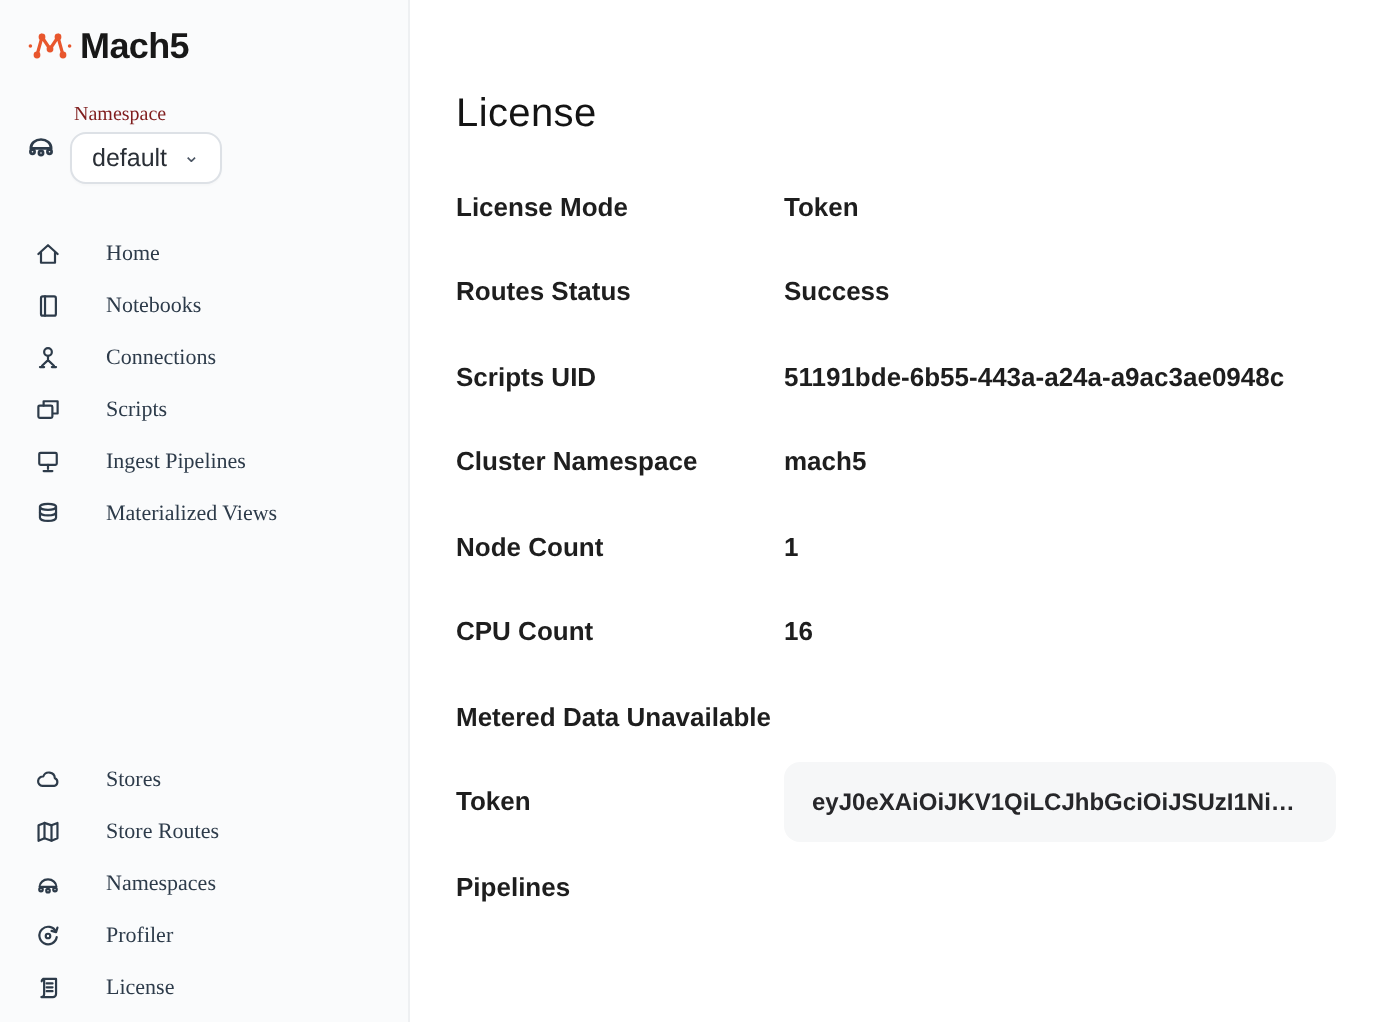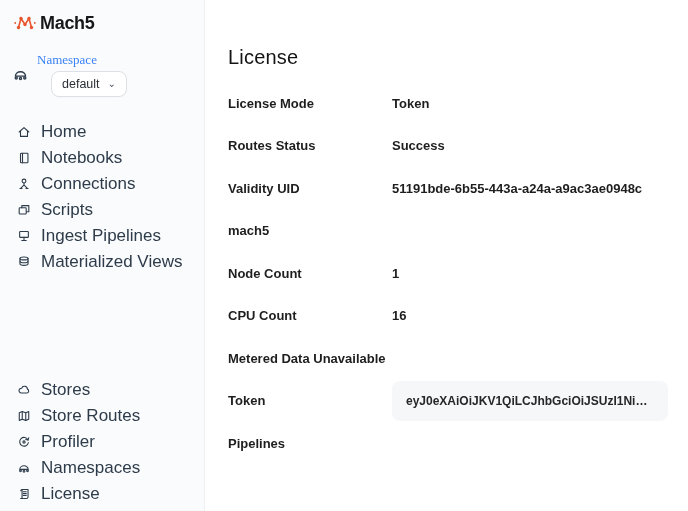--- a/index.html
+++ b/index.html
@@ -15,37 +15,36 @@
     width:205px;flex-shrink:0;background:#fafbfc;
     border-right:1px solid #eef0f2;
     display:flex;flex-direction:column;box-sizing:border-box;
     padding:10px 0 4px 0;
   }
   .logo{display:flex;align-items:center;gap:4px;padding:0 14px;height:26px;}
   .logo-text{font-size:18px;font-weight:800;color:#181818;letter-spacing:-0.3px;}
   .ns-block{display:flex;align-items:center;gap:6px;padding:16px 10px 0 12px;}
   .ns-right{display:flex;flex-direction:column;gap:3px;}
   .ns-label{
-    font-family:"Liberation Serif",serif;font-size:13px;color:#3b82f6;
+    font-family:"Liberation Serif",serif;font-size:10px;color:#7f1d1d;
     padding-left:2px;
   }
   .ns-select{
     display:flex;align-items:center;gap:8px;background:#ffffff;
     border:1px solid #dde1e6;border-radius:8px;padding:5px 10px;
     font-size:12.5px;color:#2a2f36;cursor:pointer;width:max-content;
     box-shadow:0 1px 1px rgba(0,0,0,0.02);
-    margin-left:16px;
   }
   .ns-caret{font-size:10px;color:#4b5563;line-height:1;}
   .nav{list-style:none;margin:22px 0 0 0;padding:0;}
   .nav.bottom{margin-top:auto;}
   .nav-item{
-    display:flex;align-items:center;gap:10px;height:26px;
+    display:flex;align-items:center;gap:22px;height:26px;
     padding:0 14px 0 17px;cursor:pointer;
-    font-family:Liberation Sans, sans-serif;font-size:17px;color:#2d3b4a;
+    font-family:Liberation Serif, serif;font-size:11px;color:#2d3b4a;
     white-space:nowrap;
   }
   .nav-item .icn{width:14px;height:14px;flex-shrink:0;display:block;}
   .icn{stroke:#2d3b4a;fill:none;stroke-width:1.25;stroke-linecap:round;stroke-linejoin:round;}
   .ns-icn{width:17px;height:17px;flex-shrink:0;}
 
   
   .main{flex:1;box-sizing:border-box;padding:46px 0 0 23px;min-width:0;}
   .page-title{font-size:20px;font-weight:500;color:#141414;letter-spacing:0.2px;margin:0 0 13px 0;}
   .rows{display:flex;flex-direction:column;font-weight:bold;}
@@ -205,30 +204,30 @@
 
   <li class="nav-item">
     <svg class="icn">
             <use href="#i-map"></use>
           </svg>
     <span class="nav-label">Store Routes</span>
   </li>
 
   <li class="nav-item">
     <svg class="icn">
+            <use href="#i-cluster"></use>
+          </svg>
+    <span class="nav-label">Namespaces</span>
+  </li>
+
+  <li class="nav-item">
+    <svg class="icn">
             <use href="#i-profiler"></use>
           </svg>
     <span class="nav-label">Profiler</span>
-  </li>
-
-  <li class="nav-item">
-    <svg class="icn">
-            <use href="#i-cluster"></use>
-          </svg>
-    <span class="nav-label">Namespaces</span>
   </li>
 
   <li class="nav-item">
     <svg class="icn">
             <use href="#i-scroll"></use>
           </svg>
     <span class="nav-label">License</span>
   </li>
 </ul>
 
@@ -241,25 +240,26 @@
     <span class="row-label">License Mode</span>
     <span class="row-value">Token</span>
   </div>
 
   <div class="row">
     <span class="row-label">Routes Status</span>
     <span class="row-value">Success</span>
   </div>
 
   <div class="row">
-    <span class="row-label">Validity UID</span>
+    <span class="row-label">Scripts UID</span>
     <span class="row-value">51191bde-6b55-443a-a24a-a9ac3ae0948c</span>
   </div>
 
   <div class="row">
+    <span class="row-label">Cluster Namespace</span>
     <span class="row-value">mach5</span>
   </div>
 
 
   <div class="row">
     <span class="row-label">Node Count</span>
     <span class="row-value">1</span>
   </div>
 
   <div class="row">

